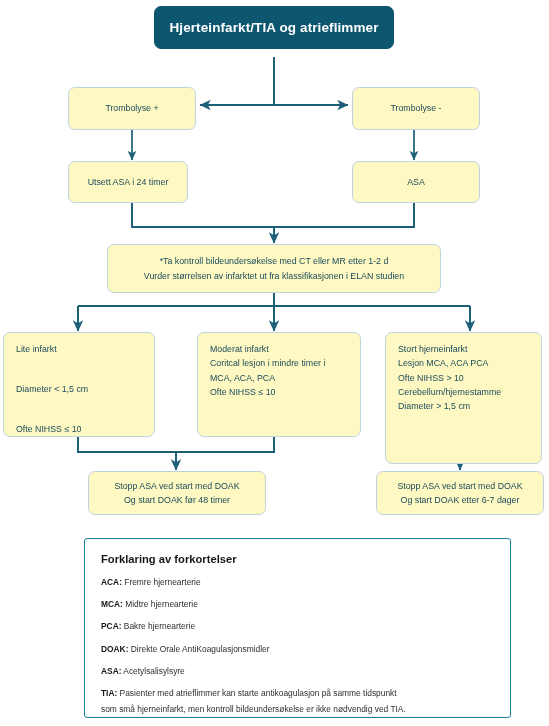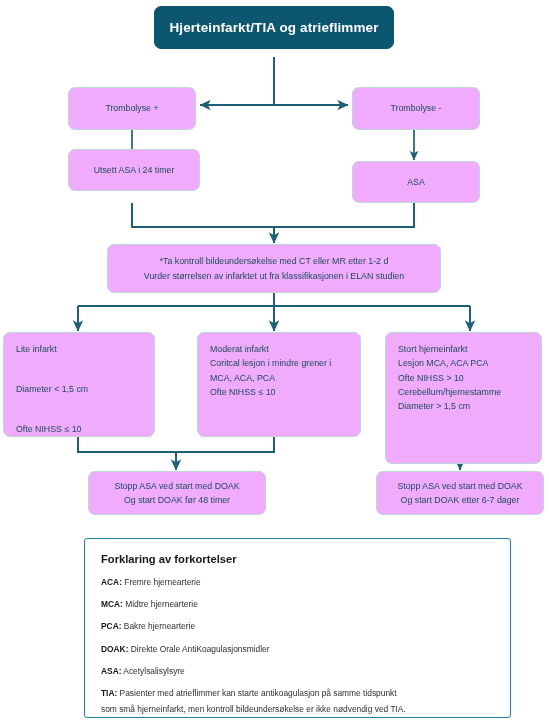--- a/index.html
+++ b/index.html
@@ -44,21 +44,21 @@
   }
   .title-node {
     background: #0d5670;
     border: 1px solid #0d5670;
     color: #ffffff;
     font-size: 13.5px;
     font-weight: 700;
     letter-spacing: 0.1px;
   }
   .light-node {
-    background: #f0abfc;
+    background: #fef9c3;
     border: 1px solid #bfd4dc;
     color: #1b4a5a;
     font-size: 8.8px;
   }
   .light-node .line {
     line-height: 1.62;
     white-space: nowrap;
   }
   .center-text .line {
     padding: 0 6px;
@@ -146,42 +146,42 @@
   </div>
 
   <div class="node light-node center-text" style="left:68px; top:87px; width:128px; height:43px;">
     <div class="line">Trombolyse +</div>
   </div>
 
   <div class="node light-node center-text" style="left:352px; top:87px; width:128px; height:43px;">
     <div class="line">Trombolyse -</div>
   </div>
 
-  <div class="node light-node center-text" style="left:68px; top:149px; width:132px; height:42px;">
+  <div class="node light-node center-text" style="left:68px; top:161px; width:120px; height:42px;">
     <div class="line">Utsett ASA i 24 timer</div>
   </div>
 
   <div class="node light-node center-text" style="left:352px; top:161px; width:128px; height:42px;">
     <div class="line">ASA</div>
   </div>
 
   <div class="node light-node center-text" style="left:107px; top:244px; width:334px; height:49px;">
     <div class="line">*Ta kontroll bildeundersøkelse med CT eller MR etter 1-2 d</div>
     <div class="line">Vurder størrelsen av infarktet ut fra klassifikasjonen i ELAN studien</div>
   </div>
 
   <div class="node light-node left-text" style="left:3px; top:332px; width:152px; height:105px; justify-content:space-between; padding-top:9px;">
     <div class="line">Lite infarkt</div>
     <div class="line">Diameter &lt; 1,5 cm</div>
     <div class="line">Ofte NIHSS ≤ 10</div>
   </div>
 
   <div class="node light-node left-text" style="left:197px; top:332px; width:164px; height:105px; justify-content:flex-start; padding-top:9px;">
     <div class="line">Moderat infarkt</div>
-    <div class="line">Coritcal lesjon i mindre grener i</div>
+    <div class="line">Coritcal lesjon i mindre timer i</div>
     <div class="line">MCA, ACA, PCA</div>
     <div class="line">Ofte NIHSS ≤ 10</div>
   </div>
 
   <div class="node light-node left-text" style="left:385px; top:332px; width:157px; height:132px; justify-content:flex-start; padding-top:9px;">
     <div class="line">Stort hjerneinfarkt</div>
     <div class="line">Lesjon MCA, ACA PCA</div>
     <div class="line">Ofte NIHSS &gt; 10</div>
     <div class="line">Cerebellum/hjernestamme</div>
     <div class="line">Diameter &gt; 1,5 cm</div>

